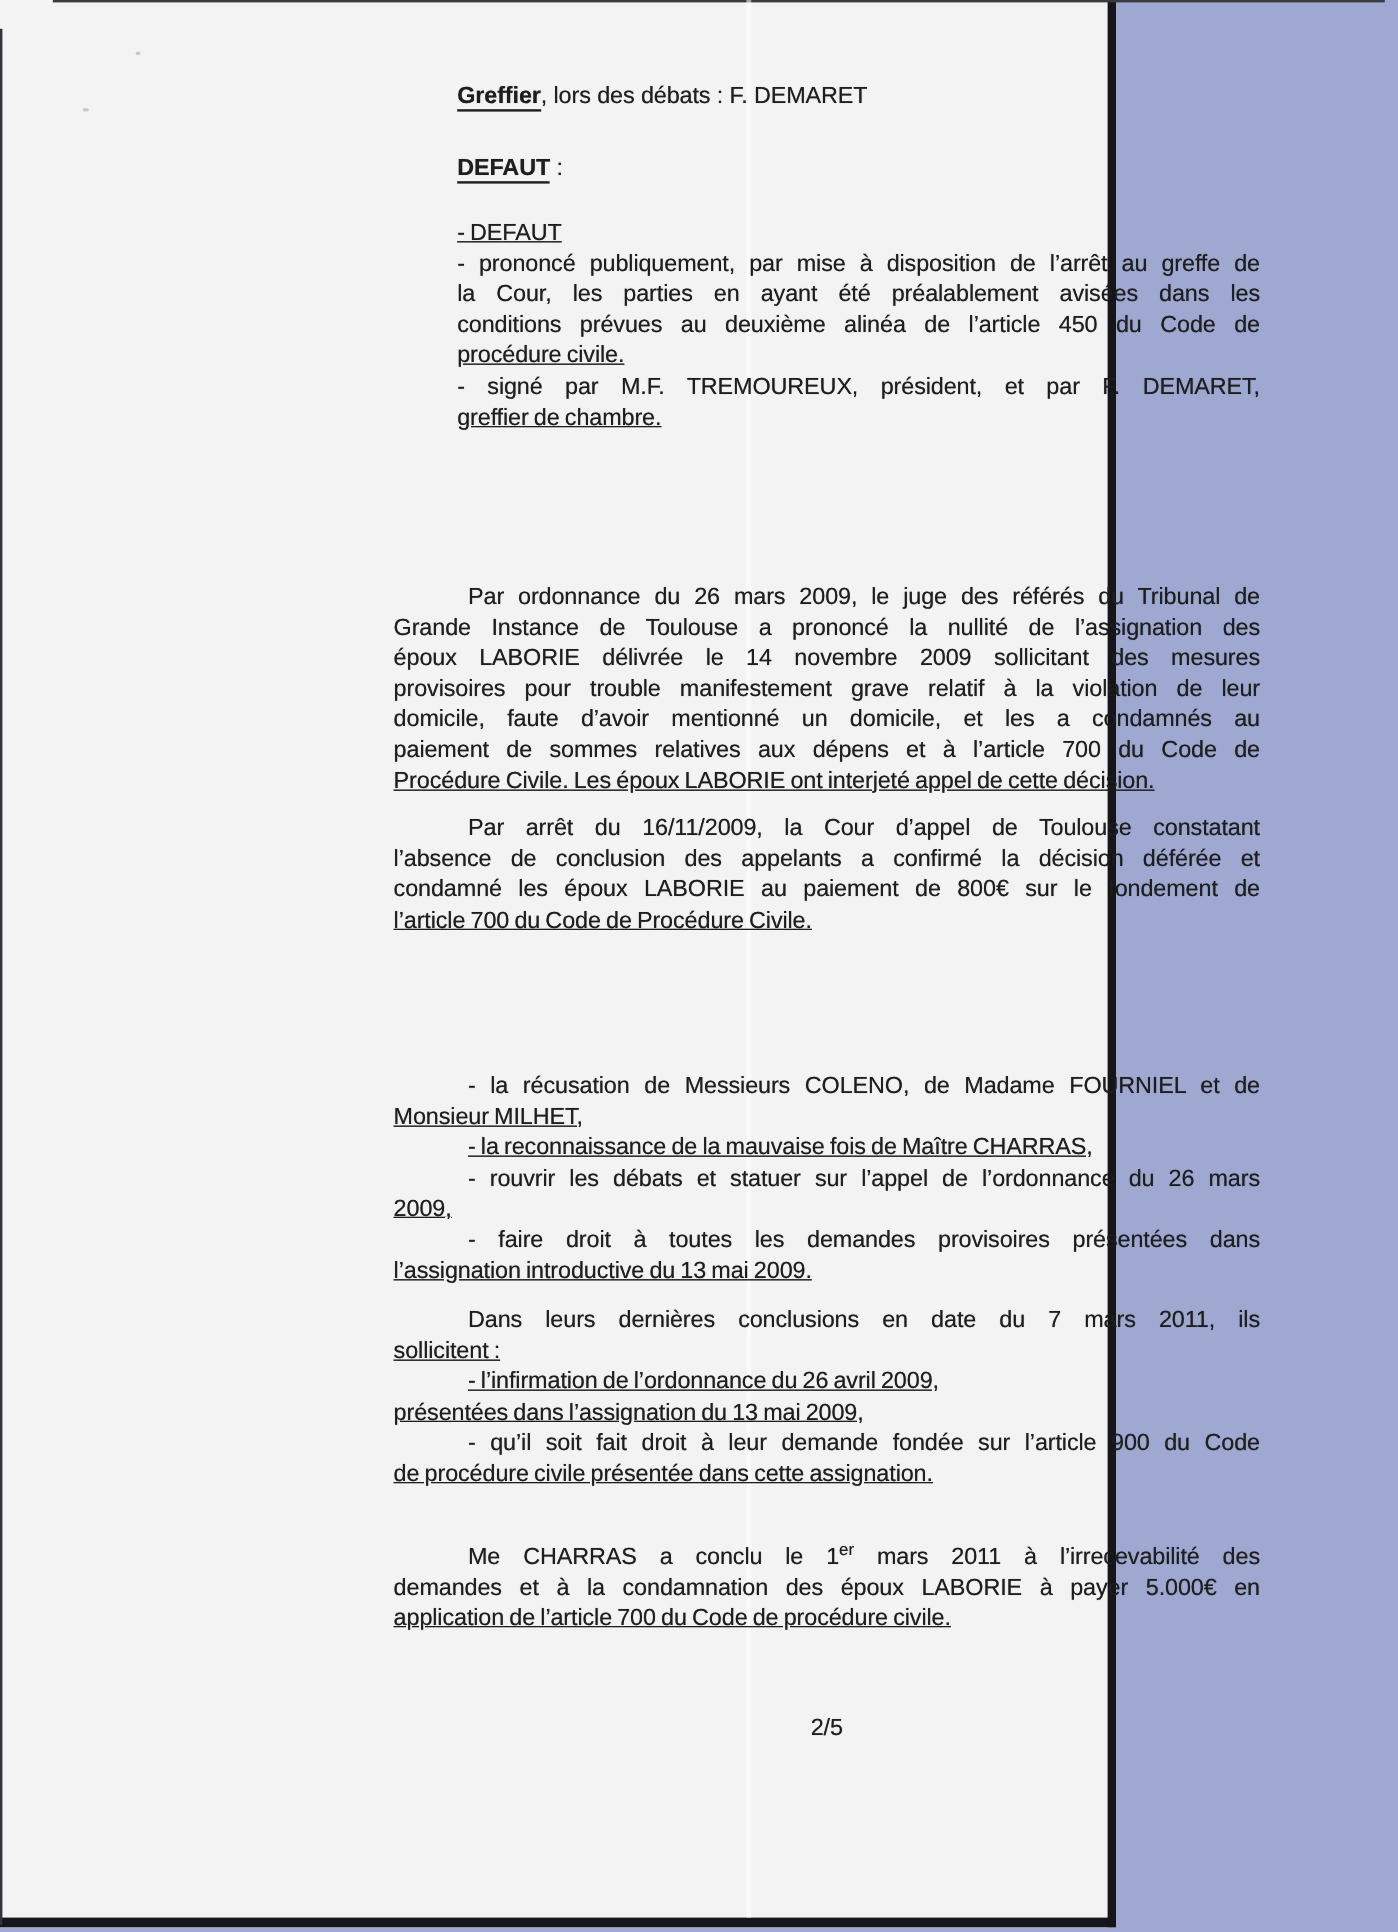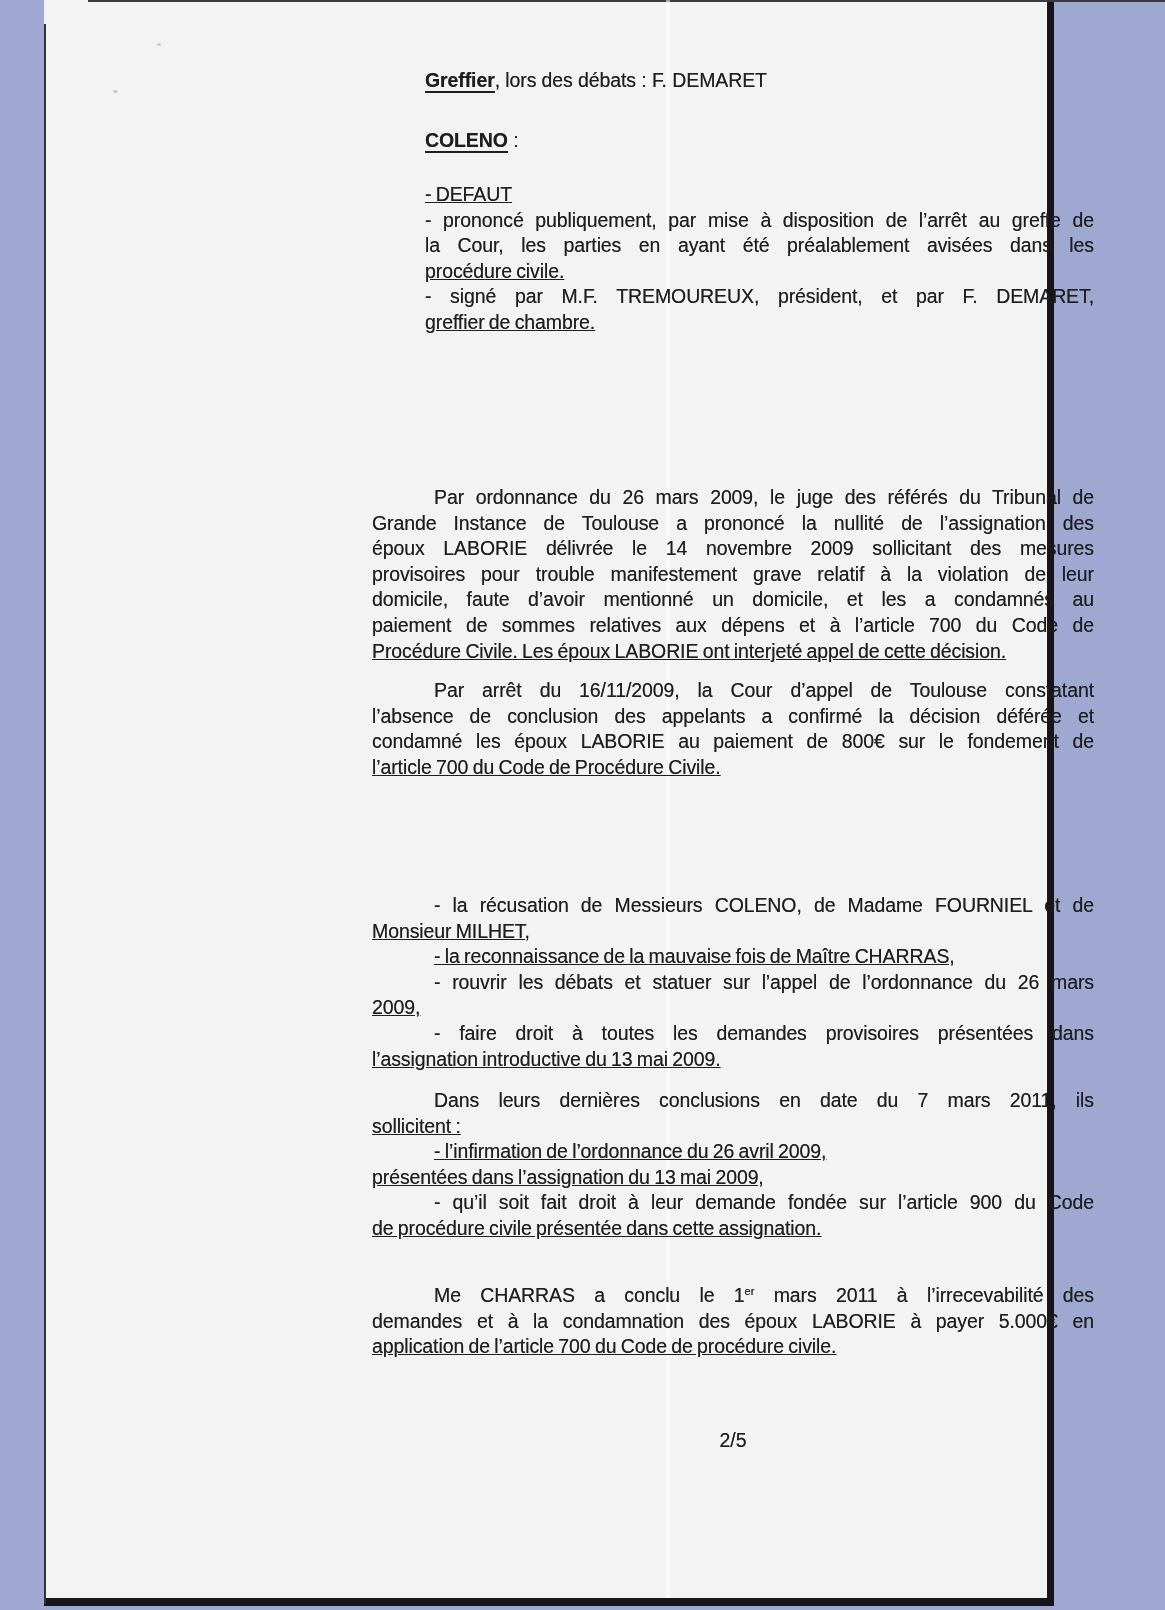--- a/index.html
+++ b/index.html
@@ -10,26 +10,25 @@
     width: 1165px;
     height: 1610px;
     background: #9ea8d0;           
     overflow: hidden;
     font-family: "Liberation Sans", "DejaVu Sans", sans-serif;
   }
 
   .page {
     position: absolute;
     left: 0; top: 0;
-    width: 1010px;
+    width: 930px;
     height: 1606px;
     background: #f3f3f4;
     border-right: 7px solid #15151a;
     border-bottom: 8px solid #15151a;
-    margin-left: 44px;
   }
 
   
   .edge-top {
     position: absolute; left: 44px; top: 0;
     width: 1110px; height: 2px;
     background: #3a3a40;
   }
   .edge-left {
     position: absolute; left: 0; top: 24px;
@@ -67,21 +66,21 @@
 
   .tline {
     text-align: justify;
     text-align-last: justify;
     word-spacing: -1px;
   }
   .tline.tlast { text-align-last: left; text-decoration: underline; }
   .tline.tindent { text-indent: 62px; }
 
   .sup {
-    font-size: 11px;
+    font-size: 14px;
     vertical-align: 7px;
     letter-spacing: 0;
   }
 
   .page-number { text-align: center; }
 </style>
 </head>
 <body>
 
 <div class="canvas">
@@ -91,28 +90,29 @@
     <div class="edge-left"></div>
     <div class="streak"></div>
     <div class="speck s1"></div>
     <div class="speck s2"></div>
 
     <div class="block head-col" style="top:68px">
       <span class="bold-ul">Greffier</span><span>, lors des débats : F. DEMARET</span>
     </div>
 
     <div class="block head-col" style="top:128px">
-      <span class="bold-ul">COLENO</span><span> :</span>
+      <span class="bold-ul">DEFAUT</span><span> :</span>
     </div>
 
     <div class="block head-col" style="top:182px">
       <div class="tline tlast">- DEFAUT</div>
       <div>
           <div class="tline">- prononcé publiquement, par mise à disposition de l’arrêt au greffe de</div>
           <div class="tline">la Cour, les parties en ayant été préalablement avisées dans les</div>
+          <div class="tline">conditions prévues au deuxième alinéa de l’article 450 du Code de</div>
           <div class="tline tlast">procédure civile.</div>
         </div>
       <div>
           <div class="tline">- signé par M.F. TREMOUREUX, président, et par F. DEMARET,</div>
           <div class="tline tlast">greffier de chambre.</div>
         </div>
     </div>
 
     <div class="block body-col" style="top:485px">
         <div class="tline tindent">Par ordonnance du 26 mars 2009, le juge des référés du Tribunal de</div>

